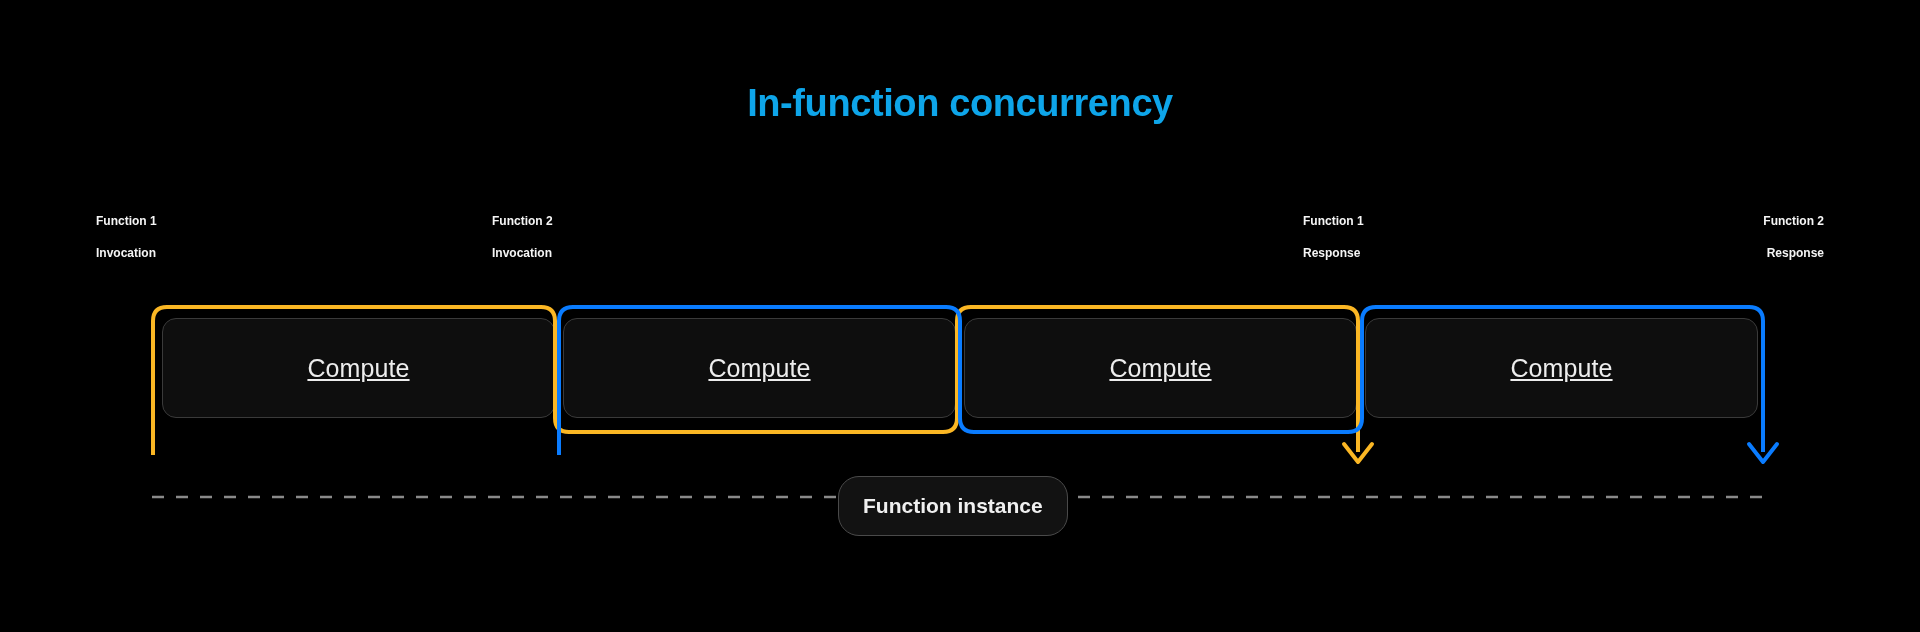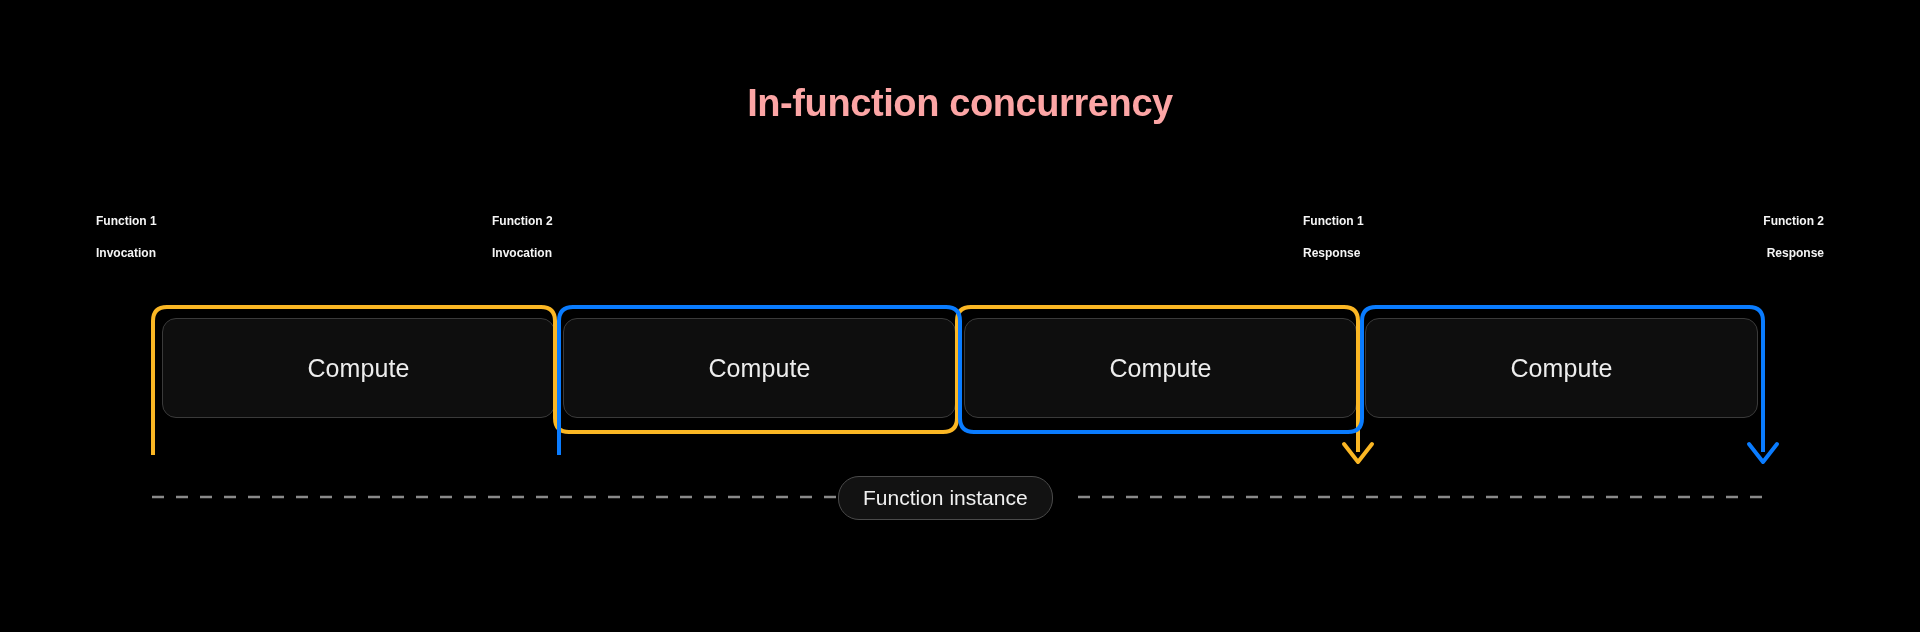--- a/index.html
+++ b/index.html
@@ -3,21 +3,21 @@
 <meta charset="utf-8">
 <style>
   html,body{margin:0;padding:0;background:#000;}
   body{width:1920px;height:632px;overflow:hidden;
        font-family:"Liberation Sans","DejaVu Sans",sans-serif;}
   #stage{position:relative;width:1920px;height:632px;background:#000;}
 
   
   .title{
     position:absolute;left:0;top:78px;width:1920px;
-    text-align:center;color:#fca5a5;
+    text-align:center;color:#0ea5e9;
     font-size:38px;font-weight:700;letter-spacing:-0.4px;
     line-height:50px;
   }
 
   
   .lbl{
     position:absolute;color:#f5f5f5;
     font-size:12px;font-weight:700;line-height:32px;
     white-space:nowrap;
   }
@@ -30,38 +30,38 @@
   
   .box{
     position:absolute;top:318px;height:100px;
     background:#0e0e0e;
     border:1px solid #3a3a3a;
     border-radius:14px;
     box-sizing:border-box;
     display:flex;align-items:center;justify-content:center;
   }
   .box .txt{
-    color:#ededed;font-size:25px;font-weight:400;letter-spacing:0.1px;
+    color:#ededed;font-size:25px;font-weight:400;letter-spacing:0.1px;text-decoration:underline;
   }
   .b1{left:162px;width:393px;}
   .b2{left:563px;width:393px;}
   .b3{left:964px;width:393px;}
   .b4{left:1365px;width:393px;}
 
   
   #overlay{position:absolute;left:0;top:0;width:1920px;height:632px;
            overflow:visible;pointer-events:none;}
 
   
   .pill{
     position:absolute;left:838px;top:476px;
-    height:42px;padding:0 24px;
+    height:42px;padding:8px 24px;
     display:flex;align-items:center;justify-content:center;
     background:#121212;border:1px solid #4a4a4a;border-radius:21px;
-    color:#f0f0f0;font-size:21px;font-weight:400;white-space:nowrap;
+    color:#f0f0f0;font-size:21px;font-weight:700;white-space:nowrap;
   }
 </style>
 </head>
 <body>
 
 <div id="stage">
 
   <div class="title">In-function concurrency</div>
 
   <div class="lbl l1">

